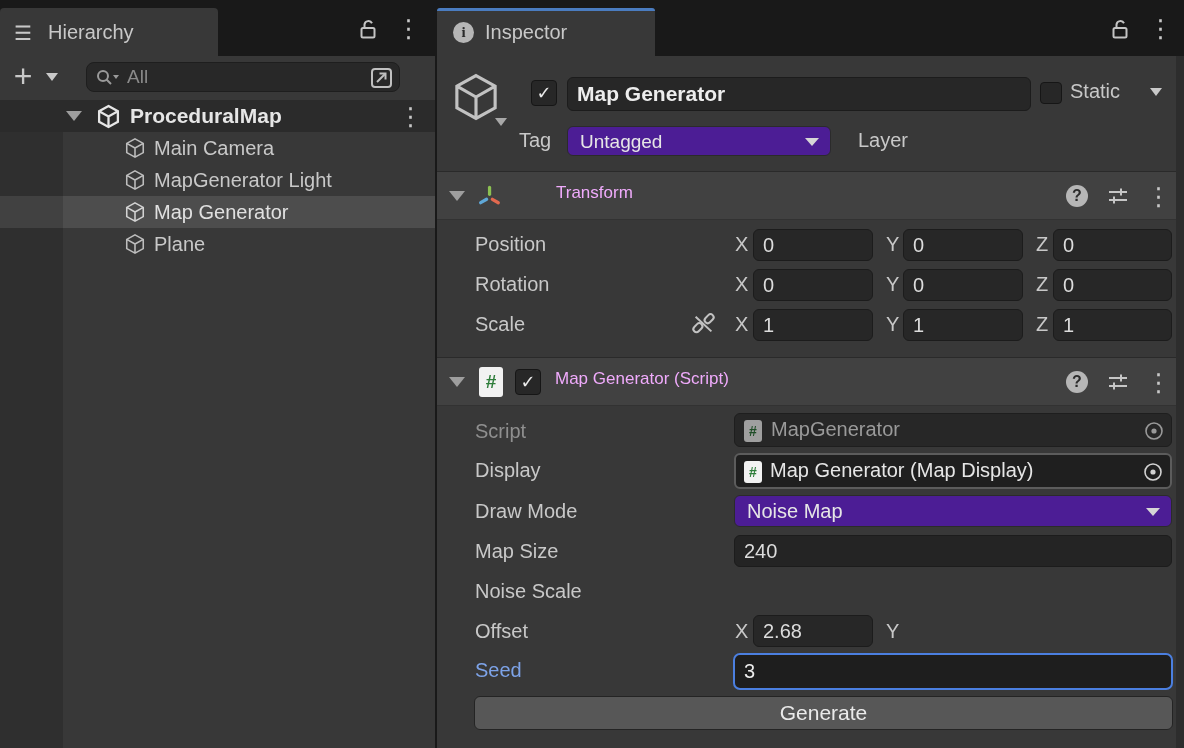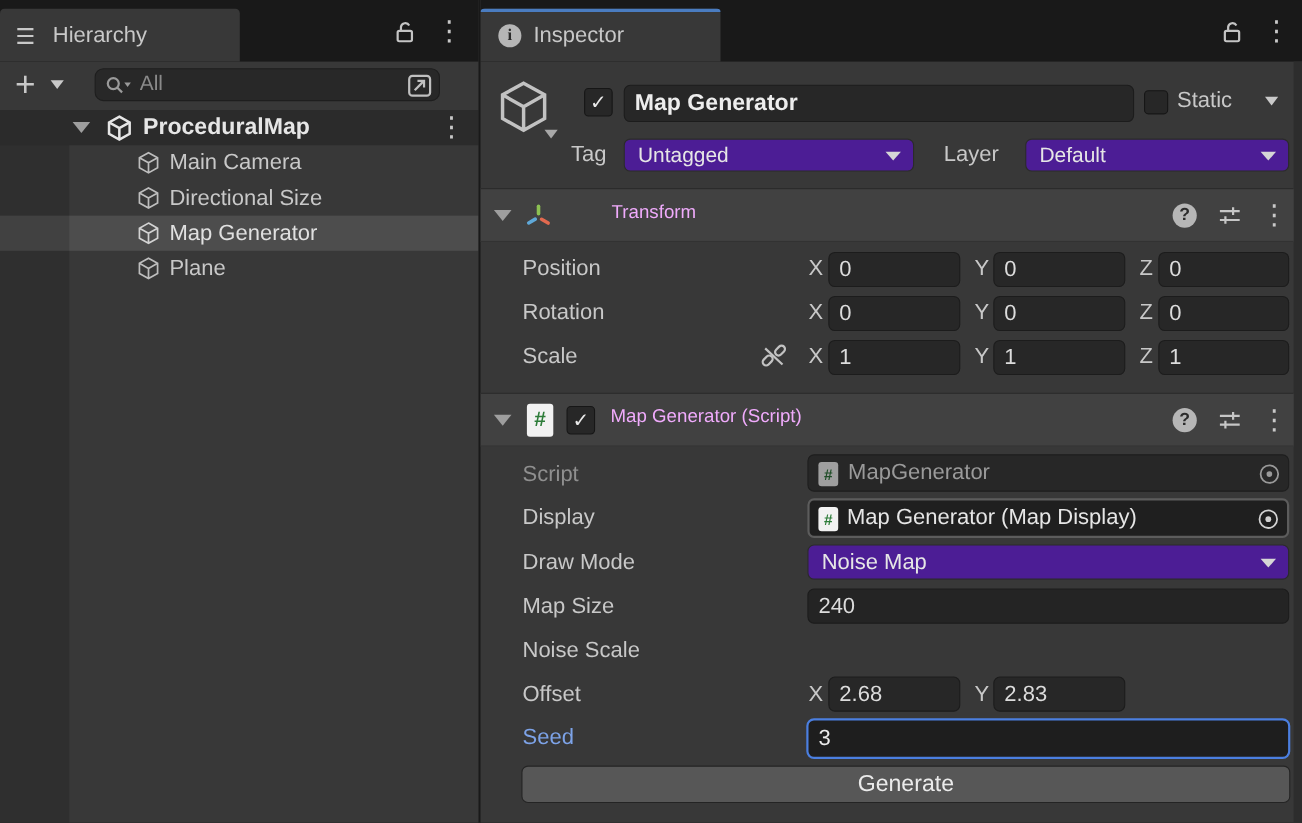--- a/index.html
+++ b/index.html
@@ -95,21 +95,21 @@
     <div class="abs" style="left:0;top:132px;width:435px;height:32px;">
       <svg class="abs" style="left:124px;top:5px;" width="22" height="22" viewBox="0 0 24 24">
         <path d="M12 2 L21 7 V17 L12 22 L3 17 V7 Z M3 7 L12 12 L21 7 M12 12 V22" fill="none" stroke="#bdbdbd" stroke-width="1.7"></path>
       </svg>
       <span class="abs hier-row-label" style="left:154px;top:0;">Main Camera</span>
     </div>
     <div class="abs" style="left:0;top:164px;width:435px;height:32px;">
       <svg class="abs" style="left:124px;top:5px;" width="22" height="22" viewBox="0 0 24 24">
         <path d="M12 2 L21 7 V17 L12 22 L3 17 V7 Z M3 7 L12 12 L21 7 M12 12 V22" fill="none" stroke="#bdbdbd" stroke-width="1.7"></path>
       </svg>
-      <span class="abs hier-row-label" style="left:154px;top:0;">Directional Size</span>
+      <span class="abs hier-row-label" style="left:154px;top:0;">MapGenerator Light</span>
     </div>
     <div class="abs" style="left:0;top:196px;width:435px;height:32px;background:#4d4d4d;">
       <svg class="abs" style="left:124px;top:5px;" width="22" height="22" viewBox="0 0 24 24">
         <path d="M12 2 L21 7 V17 L12 22 L3 17 V7 Z M3 7 L12 12 L21 7 M12 12 V22" fill="none" stroke="#d2d2d2" stroke-width="1.7"></path>
       </svg>
       <span class="abs hier-row-label" style="left:154px;top:0;color:#e0e0e0;">Map Generator</span>
     </div>
     <div class="abs" style="left:0;top:228px;width:435px;height:32px;">
       <svg class="abs" style="left:124px;top:5px;" width="22" height="22" viewBox="0 0 24 24">
         <path d="M12 2 L21 7 V17 L12 22 L3 17 V7 Z M3 7 L12 12 L21 7 M12 12 V22" fill="none" stroke="#bdbdbd" stroke-width="1.7"></path>
@@ -149,24 +149,20 @@
     <div class="abs checkbox" style="left:603px;top:82px;width:22px;height:22px;"></div>
     <span class="abs lbl" style="left:633px;top:80px;">Static</span>
     <div class="abs caret-sm" style="left:713px;top:88px;"></div>
 
     <span class="abs lbl" style="left:82px;top:129px;">Tag</span>
     <div class="abs dd" style="left:130px;top:126px;width:264px;height:30px;line-height:29px;">
       <span>Untagged</span>
       <div class="ddcaret"></div>
     </div>
     <span class="abs lbl" style="left:421px;top:129px;">Layer</span>
-    <div class="abs dd" style="left:495px;top:126px;width:240px;height:30px;line-height:29px;">
-      <span>Default</span>
-      <div class="ddcaret"></div>
-    </div>
 
     <div class="abs comp-header" style="left:0;top:171px;width:739px;height:49px;">
       <div class="abs tri-down" style="left:12px;top:19px;"></div>
       <svg class="abs" style="left:39px;top:11px;" width="27" height="27" viewBox="0 0 24 24">
         <rect x="10.6" y="2.5" width="2.9" height="9" rx="1.45" fill="#8cc152"></rect>
         <rect x="10.6" y="2.5" width="2.9" height="9" rx="1.45" fill="#5fa8d8" transform="rotate(-120 12 13)"></rect>
         <rect x="10.6" y="2.5" width="2.9" height="9" rx="1.45" fill="#e2694f" transform="rotate(120 12 13)"></rect>
       </svg>
       <span class="abs boldt" style="left:119px;top:11px;">Transform</span>
       <span class="abs circle-icon" style="left:629px;top:13px;width:22px;height:22px;font-size:16px;line-height:22px;">?</span>
@@ -251,21 +247,20 @@
 
     <span class="abs lbl" style="left:38px;top:540px;">Map Size</span>
     <input class="abs nfield" style="left: 297px; top: 535px; width: 438px; height: 32px; background: rgb(36, 36, 36);" value="240">
 
     <span class="abs lbl" style="left:38px;top:580px;">Noise Scale</span>
 
     <span class="abs lbl" style="left:38px;top:620px;">Offset</span>
     <span class="abs lbl" style="left:298px;top:620px;">X</span>
     <input class="abs nfield" style="left: 316px; top: 615px; width: 120px; height: 32px;" value="2.68">
     <span class="abs lbl" style="left:449px;top:620px;">Y</span>
-    <input class="abs nfield" style="left: 466px; top: 615px; width: 120px; height: 32px;" value="2.83">
 
     <span class="abs" style="left:38px;top:659px;font-size:20px;color:#7da3e8;">Seed</span>
     <input class="abs nfield seed-field" style="left: 296px; top: 653px; width: 440px; height: 37px;" value="3">
 
     <button class="abs gen-btn" style="left:37px;top:696px;width:699px;height:34px;">Generate</button>
 
   </div>
 </div>
 
 </body></html>

